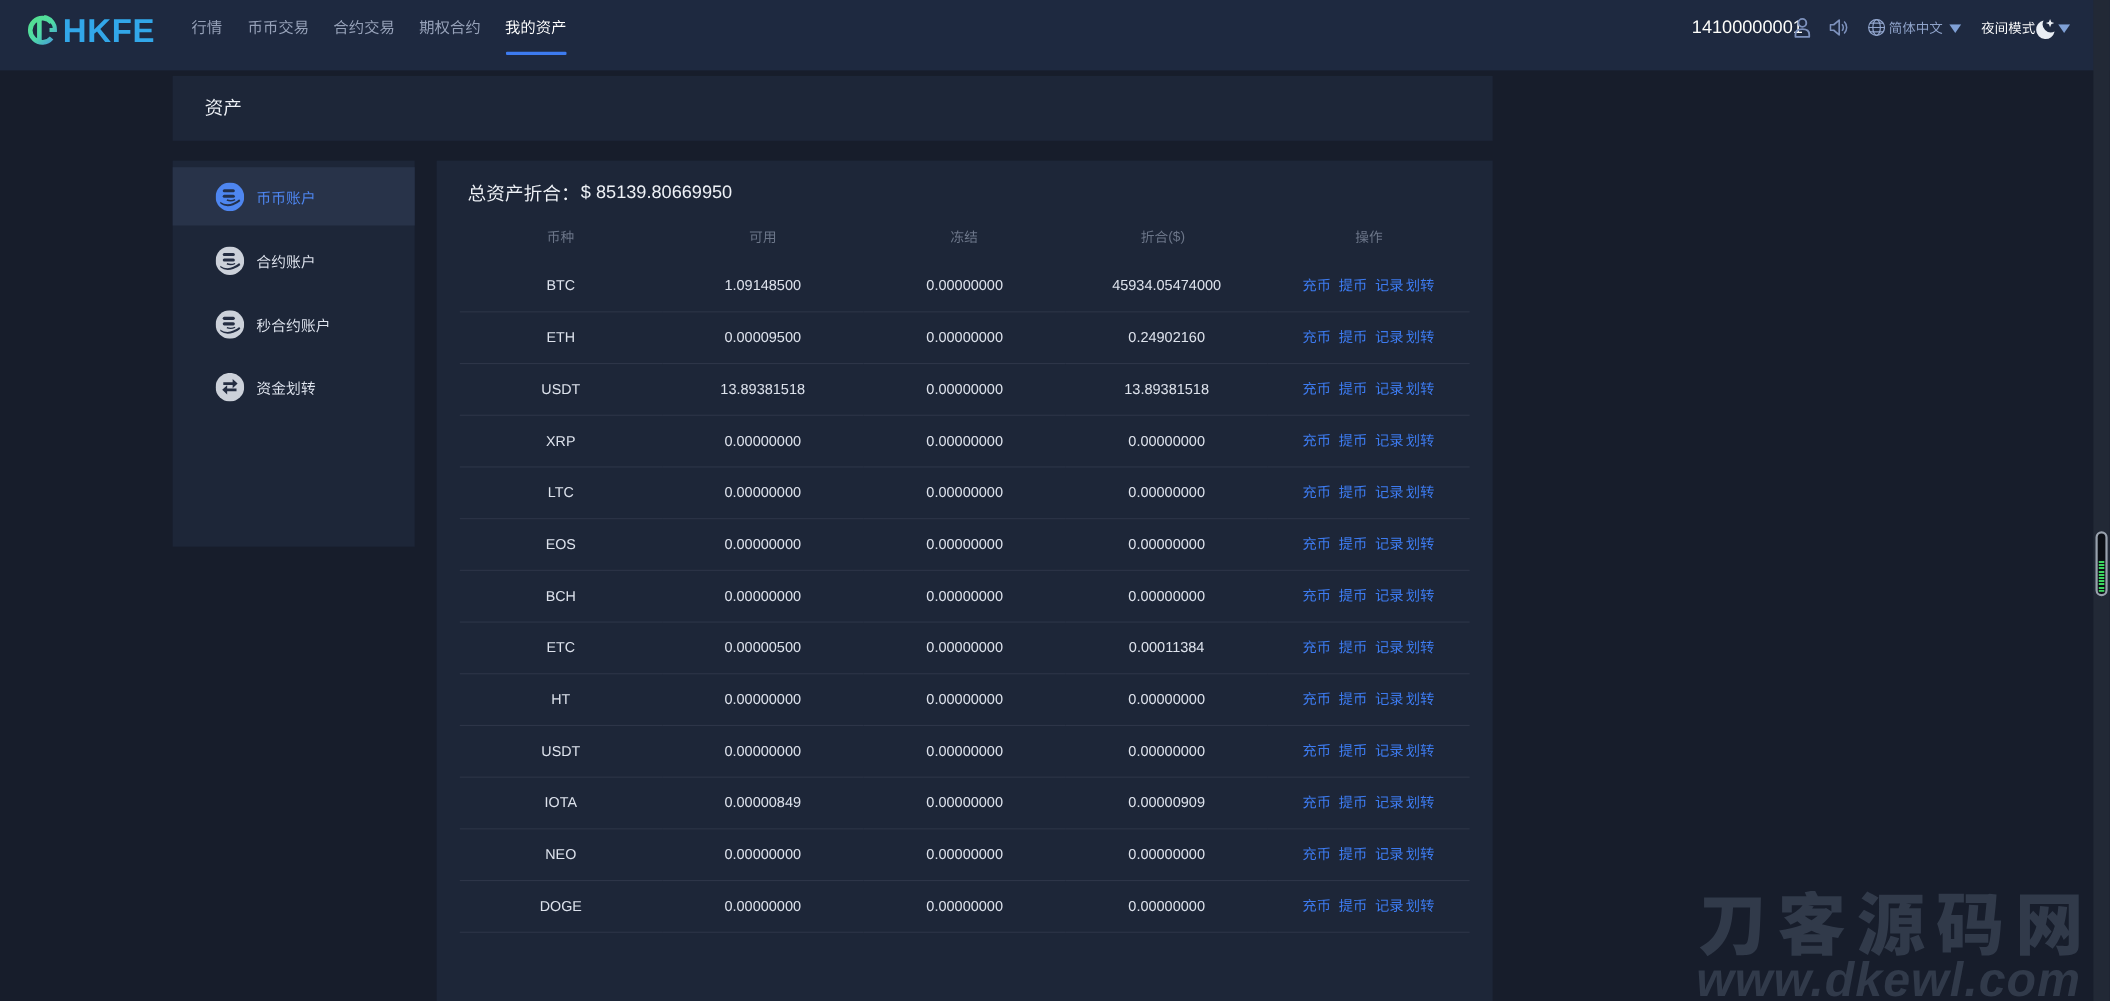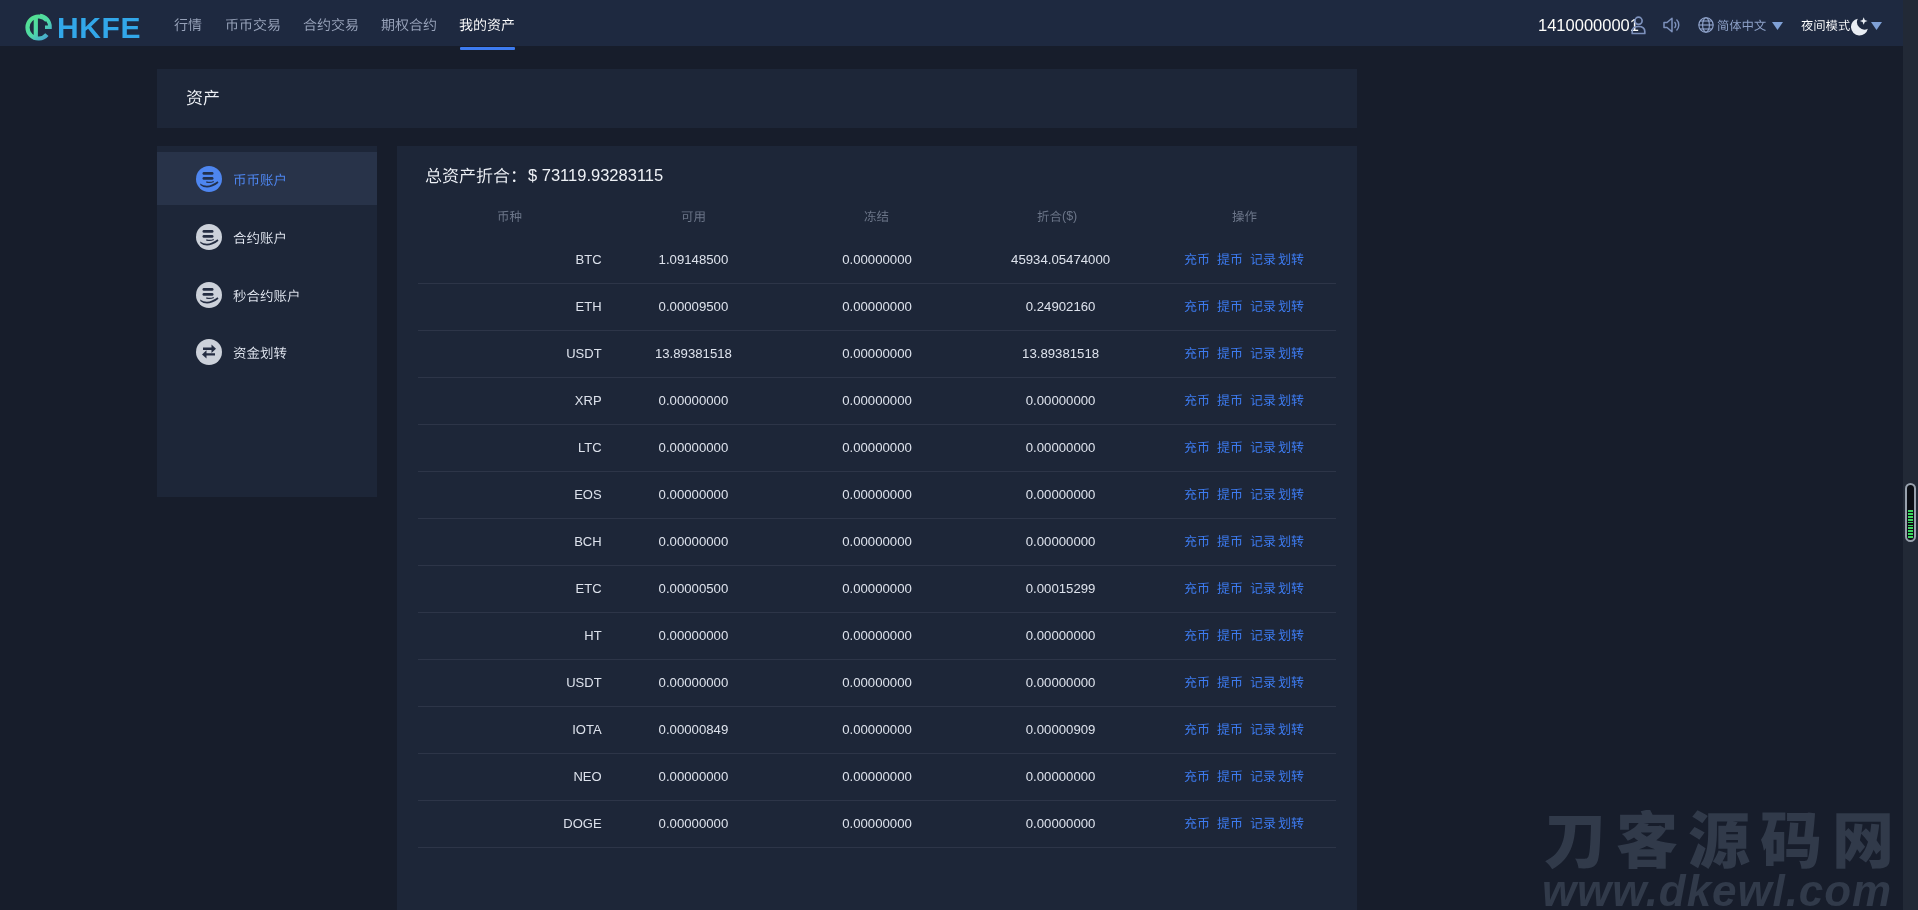--- a/index.html
+++ b/index.html
@@ -1,36 +1,36 @@
 <!DOCTYPE html>
 <html lang="zh-CN"><head>
 <meta charset="utf-8">
 <title>CHKFE</title>
 <style>
 * { margin:0; padding:0; box-sizing:border-box; }
 html,body { width:1918px; height:910px; overflow:hidden; background:#171d2b;
   font-family:"Liberation Sans", sans-serif; }
 svg.cjk { display:inline-block; vertical-align:middle; }
 a { text-decoration:none; }
-#nav { position:absolute; left:0; top:0; width:1918px; height:46px; background:#1e2940; }
+#nav { position:absolute; left:0; top:0; width:1918px; height:64px; background:#1e2940; }
 #logo { position:absolute; left:24px; top:0; }
 #phone { position:absolute; left:1516px; top:0; line-height:50px; font-size:16.5px; color:#fdfdfa;margin-left:22px; }
 .nicon { position:absolute; }
 .panel { position:absolute; background:#1d2638; }
 #assets-hd { left:157px; top:69px; width:1200px; height:59px; }
 #sidebar { left:157px; top:146px; width:220px; height:351px; }
 .sitem { position:absolute; left:0; width:220px; height:53px; }
 .sitem.active { background:#283349; }
 .sitem .sico { position:absolute; left:39px; top:50%; margin-top:-13px; line-height:0; }
 .sitem .stxt { position:absolute; left:76px; top:50%; margin-top:-6px; line-height:0; }
 #main { left:397px; top:146px; width:960px; height:764px; }
 table#assets { position:absolute; left:21px; top:50px; width:918px; border-collapse:collapse; table-layout:fixed; }
 #assets th { height:40px; font-weight:normal; text-align:center; }
 #assets td { height:47px; font-size:13.2px; color:#dde2ec; text-align:center; border-bottom:1px solid #2d3548; }
-#assets td.coin { font-size:13px;text-align:right; }
+#assets td.coin { font-size:13px; }
 #assets td.op a { margin:0 3.5px; }
 #assets td.op a.last { margin-left:-1px; }
 #scrolltrack { position:absolute; right:0; top:0; width:15px; height:910px; background:#222936; }
 #battery { position:absolute; left:1905px; top:483px; width:11px; height:59px;
   border:2px solid #98a1ad; border-radius:6px; background:#0b0e15; }
 #bfill { position:absolute; left:1px; right:1px; bottom:2px; height:28px;
   background:repeating-linear-gradient(to bottom, #3bd65f 0 1.8px, #0b0e15 1.8px 2.9px); }
 #wm2 { position:absolute; left:1542px; top:866px; font-size:44px; font-weight:bold; font-style:italic;
   color:#313a4a; letter-spacing:0.9px; white-space:nowrap; }
 #totalnum { position:absolute; left:528px; top:166px; font-size:16.5px; color:#eef1f6; }
@@ -496,21 +496,21 @@
                 <g fill="#3d7bf0">
                   <use href="#r5212" transform="translate(0,11) scale(0.013,-0.013)"></use>
                   <use href="#r8F6C" transform="translate(13,11) scale(0.013,-0.013)"></use>
                 </g>
               </svg></a></td>
         </tr>
         <tr>
           <td class="coin">ETC</td>
           <td>0.00000500</td>
           <td>0.00000000</td>
-          <td>0.00015299</td>
+          <td>0.00011384</td>
           <td class="op"><a href="#"><svg class="cjk" width="26" height="14" viewBox="0 0 26 14">
                 <g fill="#3d7bf0">
                   <use href="#r5145" transform="translate(0,11) scale(0.013,-0.013)"></use>
                   <use href="#r5E01" transform="translate(13,11) scale(0.013,-0.013)"></use>
                 </g>
               </svg></a><a href="#"><svg class="cjk" width="26" height="14" viewBox="0 0 26 14">
                 <g fill="#3d7bf0">
                   <use href="#r63D0" transform="translate(0,11) scale(0.013,-0.013)"></use>
                   <use href="#r5E01" transform="translate(13,11) scale(0.013,-0.013)"></use>
                 </g>
@@ -667,21 +667,21 @@
 <div style="position:absolute;left:425px;top:167px;line-height:0"><svg class="cjk" width="102" height="18" viewBox="0 0 102 18">
       <g fill="#eef1f6">
         <use href="#r603B" transform="translate(0,15) scale(0.017,-0.017)"></use>
         <use href="#r8D44" transform="translate(17,15) scale(0.017,-0.017)"></use>
         <use href="#r4EA7" transform="translate(34,15) scale(0.017,-0.017)"></use>
         <use href="#r6298" transform="translate(51,15) scale(0.017,-0.017)"></use>
         <use href="#r5408" transform="translate(68,15) scale(0.017,-0.017)"></use>
         <use href="#rFF1A" transform="translate(85,15) scale(0.017,-0.017)"></use>
       </g>
     </svg></div>
-<div id="totalnum">$ 73119.93283115</div>
+<div id="totalnum">$ 85139.80669950</div>
 <div style="position:absolute;left:1544px;top:810px;line-height:0"><svg class="cjk" width="350" height="67" viewBox="0 0 350 67">
       <g fill="#313a4a">
         <use href="#b5200" transform="translate(0,53) scale(0.062,-0.062)"></use>
         <use href="#b5BA2" transform="translate(72,53) scale(0.062,-0.062)"></use>
         <use href="#b6E90" transform="translate(144,53) scale(0.062,-0.062)"></use>
         <use href="#b7801" transform="translate(216,53) scale(0.062,-0.062)"></use>
         <use href="#b7F51" transform="translate(288,53) scale(0.062,-0.062)"></use>
       </g>
     </svg></div>
 <div id="wm2">www.dkewl.com</div>

